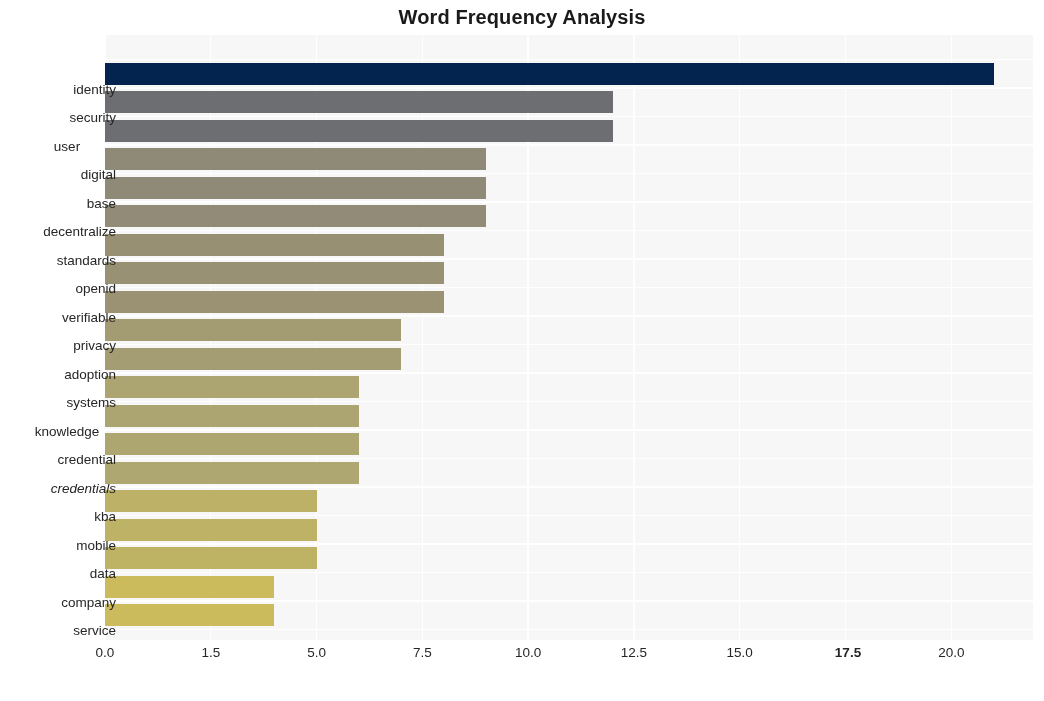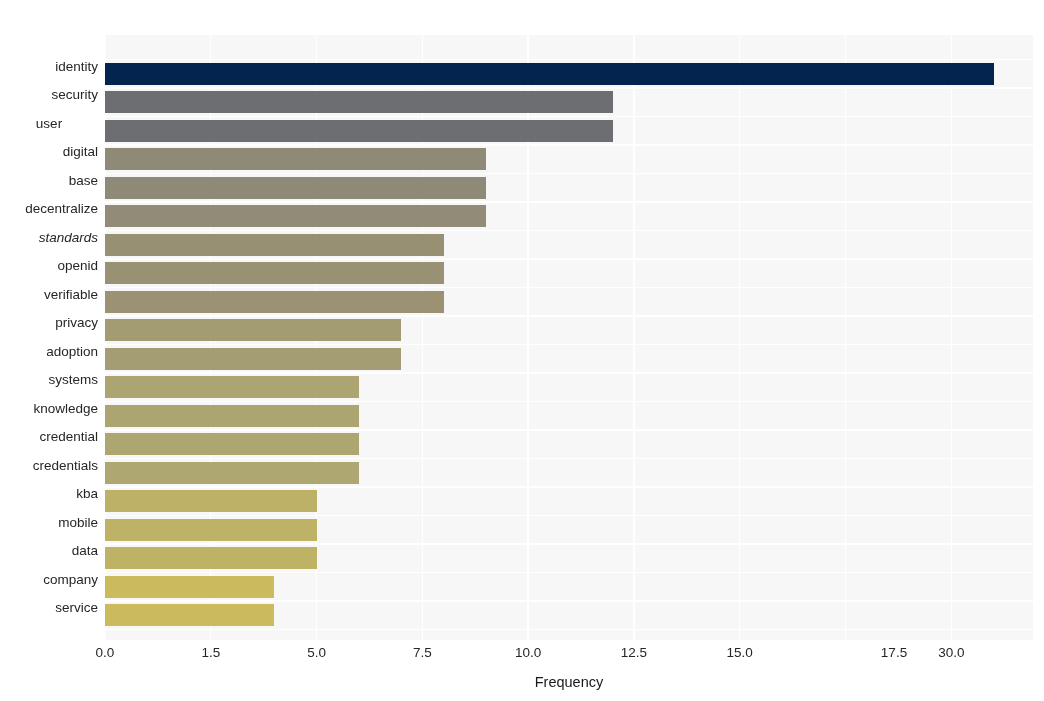--- a/index.html
+++ b/index.html
@@ -56,23 +56,24 @@
   }
   .bar {
     position: absolute;
     height: 22px;
     border-radius: 0;
   }
   
   #y-labels {
     position: absolute;
     left: 0;
-    top: 28px;
+    top: 51px;
     width: 98px;
     height: 605px;
+    padding-left: 18px;
   }
   .y-label {
     position: absolute;
     right: 0;
     width: 98px;
     text-align: right;
     font-size: 13.5px;
     color: #262626;
     line-height: 14px;
     white-space: nowrap;
@@ -101,20 +102,21 @@
     text-align: center;
     font-size: 14.5px;
     color: #1a1a1a;
   }
 </style>
 </head>
 <body>
 
 <div id="figure">
 
+  <div id="chart-title">Word Frequency Analysis</div>
 
   <div id="plot-area">
     <div id="gridlines-v">
         <div class="gridline-v" style="left: -0.7px;"></div>
         <div class="gridline-v" style="left: 105.091px;"></div>
         <div class="gridline-v" style="left: 210.882px;"></div>
         <div class="gridline-v" style="left: 316.673px;"></div>
         <div class="gridline-v" style="left: 422.465px;"></div>
         <div class="gridline-v" style="left: 528.256px;"></div>
         <div class="gridline-v" style="left: 634.047px;"></div>
@@ -168,43 +170,42 @@
       </div>
   </div>
 
   <div id="y-labels">
       <div class="y-label" style="top: 32px;">identity</div>
       <div class="y-label" style="top: 60.4974px;">security</div>
       <div class="y-label" style="top: 88.9948px; text-align: center;">user</div>
       <div class="y-label" style="top: 117.492px;">digital</div>
       <div class="y-label" style="top: 145.99px;">base</div>
       <div class="y-label" style="top: 174.487px;">decentralize</div>
-      <div class="y-label" style="top: 202.984px; font-style: italic;">standards</div>
+      <div class="y-label" style="top: 202.984px;">standards</div>
       <div class="y-label" style="top: 231.482px;">openid</div>
       <div class="y-label" style="top: 259.979px;">verifiable</div>
       <div class="y-label" style="top: 288.477px;">privacy</div>
       <div class="y-label" style="top: 316.974px;">adoption</div>
       <div class="y-label" style="top: 345.472px;">systems</div>
-      <div class="y-label" style="top: 373.969px;">knowledge</div>
+      <div class="y-label" style="top: 373.969px; text-align: center;">knowledge</div>
       <div class="y-label" style="top: 402.466px;">credential</div>
-      <div class="y-label" style="top: 430.964px;">credentials</div>
+      <div class="y-label" style="top: 430.964px; font-style: italic;">credentials</div>
       <div class="y-label" style="top: 459.461px;">kba</div>
       <div class="y-label" style="top: 487.959px;">mobile</div>
       <div class="y-label" style="top: 516.456px;">data</div>
       <div class="y-label" style="top: 544.953px;">company</div>
       <div class="y-label" style="top: 573.451px;">service</div>
     </div>
 
   <div id="x-labels">
       <div class="x-label" style="left: 105px;">0.0</div>
       <div class="x-label" style="left: 210.791px;">1.5</div>
       <div class="x-label" style="left: 316.582px;">5.0</div>
       <div class="x-label" style="left: 422.373px;">7.5</div>
       <div class="x-label" style="left: 528.165px;">10.0</div>
       <div class="x-label" style="left: 633.956px;">12.5</div>
       <div class="x-label" style="left: 739.747px;">15.0</div>
-      <div class="x-label" style="left: 894px;">17.5</div>
-      <div class="x-label" style="left: 951.329px;">30.0</div>
+      <div class="x-label" style="left: 848px; font-weight: bold;">17.5</div>
+      <div class="x-label" style="left: 951.329px;">20.0</div>
     </div>
 
-  <div id="x-axis-title">Frequency</div>
 
 </div>
 
 </body></html>

